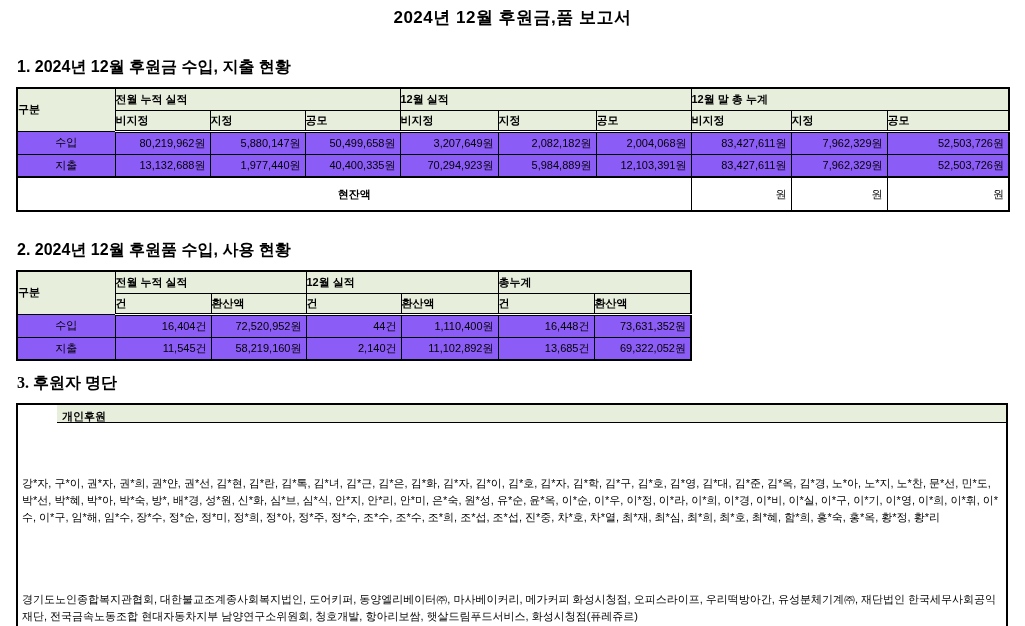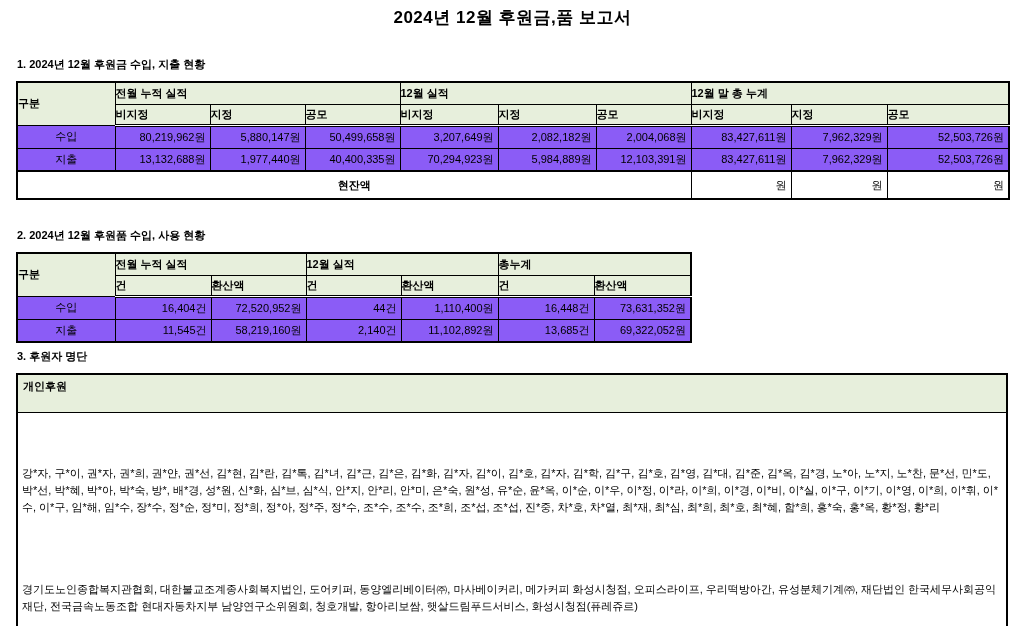--- a/index.html
+++ b/index.html
@@ -17,24 +17,24 @@
   }
   .title {
     margin-top: 6px;
     text-align: center;
     font-size: 17px;
     font-weight: bold;
     letter-spacing: 0.5px;
   }
   .section-title {
     margin: 28px 0 9px 17px;
-    font-size: 11px;
-    font-weight: bold;
-  }
-  .section-title.tight { margin-top: 6px; }
+    font-size: 16px;
+    font-weight: bold;
+  }
+  .section-title.tight { margin-top: 12px; font-family: Liberation Serif, serif; }
   table.tbl {
     border-collapse: collapse;
     table-layout: fixed;
     margin-left: 16px;
     border: 2px solid #000;
   }
   table.tbl td {
     border: 1px solid #000;
     font-size: 11px;
     overflow: hidden;
@@ -45,36 +45,37 @@
     font-weight: bold;
     text-align: left;
     height: 22px;
   }
   tr.subhdr td { height: 21px; border-bottom: 3px double #000; margin-top: 25px; }
   td.dblb { border-bottom: 3px double #000; }
   td.gr { border-right: 2px solid #000; }
   tr.datarow td { height: 23px; background: #8b5cf6; }
   td.rowlab { text-align: center; }
   td.num { text-align: right; padding-right: 4px; }
-  tr.totalrow td { border-top: 2px solid #000; height: 28px; }
+  tr.totalrow td { border-top: 2px solid #000; height: 34px; }
   td.ftlab { text-align: center; font-weight: bold; }
   
   .t3 {
     width: 992px;
     margin-left: 16px;
     border: 2px solid #000;
     margin-top: 4px;
   }
   .t3-label {
     background: #E7EFDC;
     font-size: 11px;
     font-weight: bold;
     padding: 4px 0 3px 5px;
     border-bottom: 1px solid #000;
-    height: 38px;
+    height: 18px;
+    margin-left: 39px;
   }
   .t3-sep { border-top: 2px solid #000; }
   .t3-text {
     font-size: 11px;
     line-height: 17px;
     padding: 8px 3px 0 4px;
     word-break: break-all;
     overflow: hidden;
     margin-top: 44px;
   }

